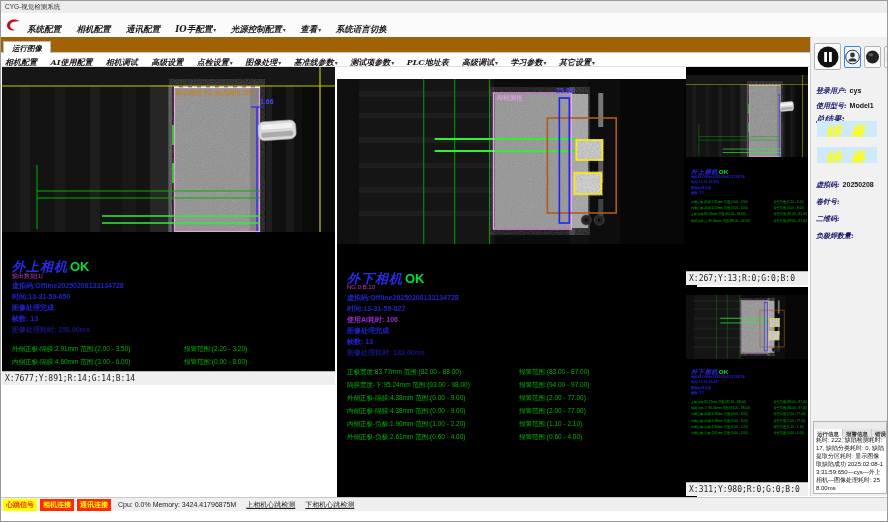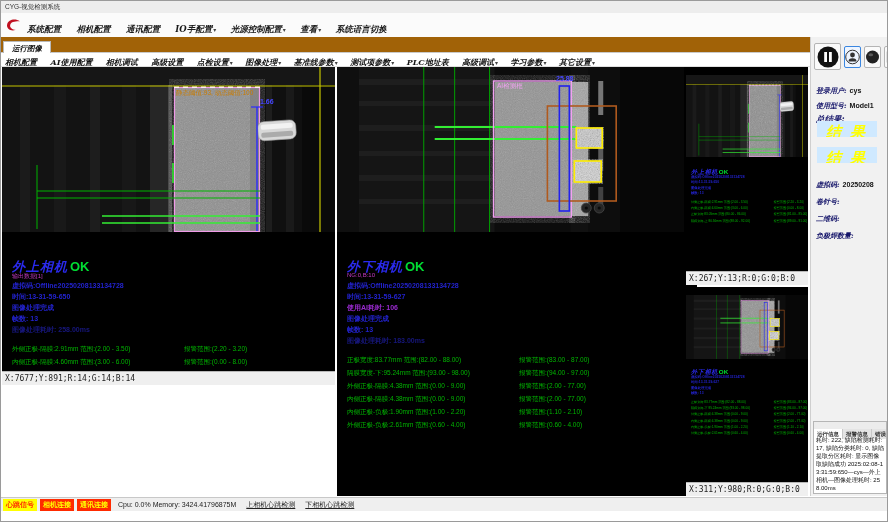--- a/index.html
+++ b/index.html
@@ -18,21 +18,21 @@
   .tab{display:inline-block;margin-left:2px;height:14px;padding:0 8px;background:#fff;border:1px solid #b9b9b9;border-bottom:none;
        font:bold italic 7.5px "DejaVu Serif",serif;line-height:14px;color:#111;}
   .toolbar2{position:absolute;top:52px;left:0;width:809px;height:13px;background:#fff;border-bottom:1px solid #e0e0e0;
             line-height:13px;white-space:nowrap;overflow:hidden;padding-left:4px;}
   .ti{display:inline-block;margin-right:8px;font:bold italic 8px "DejaVu Serif",serif;color:#151515;}
   .ti .arr{font-size:6px;margin-left:1px;color:#444;font-style:normal;}
 
   
   .panel{position:absolute;background:#000;overflow:hidden;}
   #panel-left{left:1px;top:66px;width:333px;height:318px;}
-  #panel-mid{left:336px;top:66px;width:360px;height:429px;}
+  #panel-mid{left:336px;top:78px;width:360px;height:429px;}
   #mini1{left:685px;top:66px;width:122px;height:218px;}
   #mini2{left:685px;top:286px;width:122px;height:209px;}
   .scene{position:absolute;left:0;top:0;display:block;}
   .pstatus{position:absolute;left:0;right:0;bottom:0;height:13px;background:#efefef;border-top:1px solid #b8b8b8;
            font:8px "DejaVu Sans Mono",monospace;color:#222;line-height:13px;padding-left:3px;white-space:nowrap;overflow:hidden;}
 
   .ovl{position:absolute;white-space:nowrap;}
   .othresh{font-size:6.5px;color:#c97c00;}
   .oblue{font:bold 7px "Liberation Sans",sans-serif;color:#4646ff;}
   .oai{font-size:6.5px;color:#f2a0f2;}

